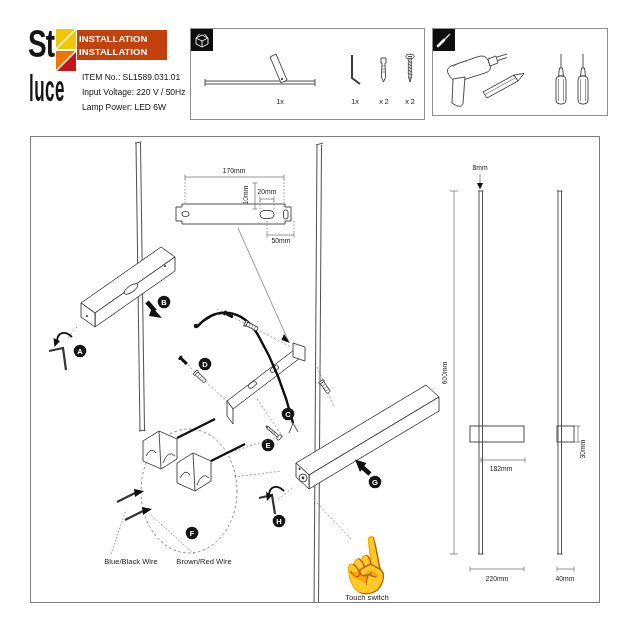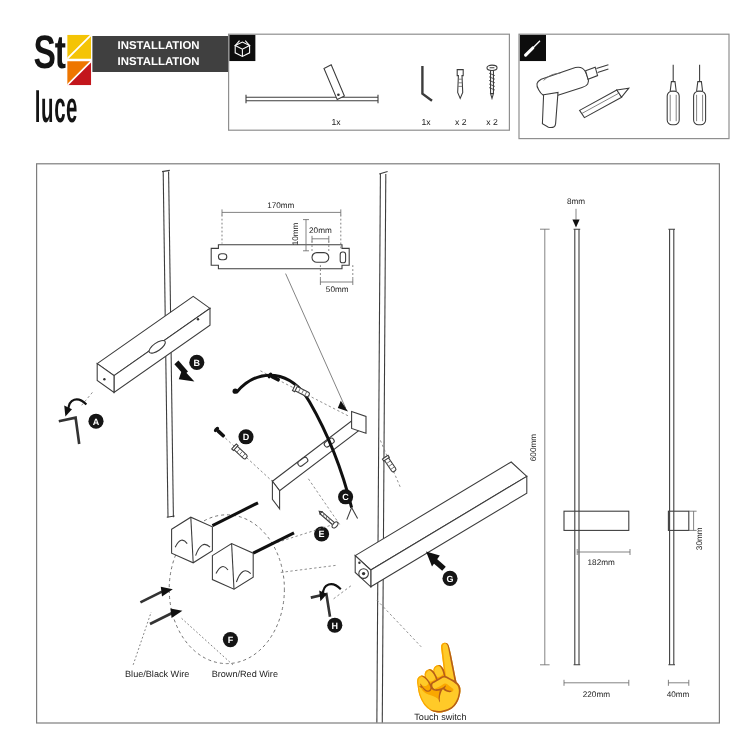--- a/index.html
+++ b/index.html
@@ -5,22 +5,22 @@
   html,body{margin:0;padding:0;background:#fff;}
   .page{position:relative;width:630px;height:630px;background:#fff;overflow:hidden;
         font-family:"Liberation Sans",sans-serif;color:#111;}
   .abs{position:absolute;}
   .box{border:1px solid #8f8f8f;background:#fff;box-sizing:border-box;}
   
   .logo-st{left:28px;top:22px;font-weight:bold;font-size:28px;letter-spacing:-1px;
            transform:scaleY(1.4);transform-origin:0 0;color:#141414;}
   .logo-luce{left:29px;top:69px;font-weight:bold;font-size:17px;letter-spacing:.5px;
            transform:scaleY(2.15);transform-origin:0 0;color:#141414;}
-  .title-box{left:77px;top:30px;width:86px;background:#404040;color:#fff;
-             font-weight:bold;font-size:9.5px;line-height:13px;padding:2px 21px;}
+  .title-box{left:77px;top:30px;width:86px;background:#c2410c;color:#fff;
+             font-weight:bold;font-size:9.5px;line-height:13px;padding:2px 2px;}
   .info{left:82px;top:70px;font-size:8.5px;line-height:15px;color:#111;}
   .icon-sq{position:absolute;left:0;top:0;}
   
   svg text{font-family:"Liberation Sans",sans-serif;fill:#222;}
   .dim{font-size:6.8px;text-anchor:middle;}
   .lbl{font-size:7.6px;text-anchor:middle;}
   .qty{font-size:7.2px;text-anchor:middle;}
   .bl{fill:#fff;font-weight:bold;font-size:7.5px;text-anchor:middle;}
   .ln{stroke:#3c3c3c;fill:none;stroke-width:.9;}
   .fw{fill:#fff;stroke:#3c3c3c;stroke-width:.9;}
@@ -44,22 +44,27 @@
     <polygon points="20,22 20,42 0,42" fill="#c3161c"></polygon>
     <line x1="0" y1="42" x2="20" y2="22" stroke="#fff" stroke-width="1.4"></line>
   </svg>
   <div class="abs logo-luce">luce</div>
 
   <div class="abs title-box">
     <div>INSTALLATION</div>
     <div>INSTALLATION</div>
   </div>
 
-
-  <div class="abs box" style="left:190px;top:28px;width:235px;height:81px;">
+  <div class="abs info">
+    <div>ITEM No.: SL1589.031.01</div>
+    <div>Input Voltage: 220 V / 50Hz</div>
+    <div>Lamp Power: LED 6W</div>
+  </div>
+
+  <div class="abs box" style="left:190px;top:28px;width:235px;height:92px;">
     <svg class="icon-sq" width="22" height="22">
       <rect width="22" height="22" fill="#0d0d0d"></rect>
       <g stroke="#fff" stroke-width=".9" fill="none">
         <polygon points="5,9 11,6 17,9 11,12"></polygon>
         <path d="M5,9 V15 L11,18 L17,15 V9"></path>
         <line x1="11" y1="12" x2="11" y2="18"></line>
         <line x1="5" y1="9" x2="8.6" y2="4.8"></line>
         <line x1="17" y1="9" x2="13.4" y2="4.8"></line>
       </g>
     </svg>

